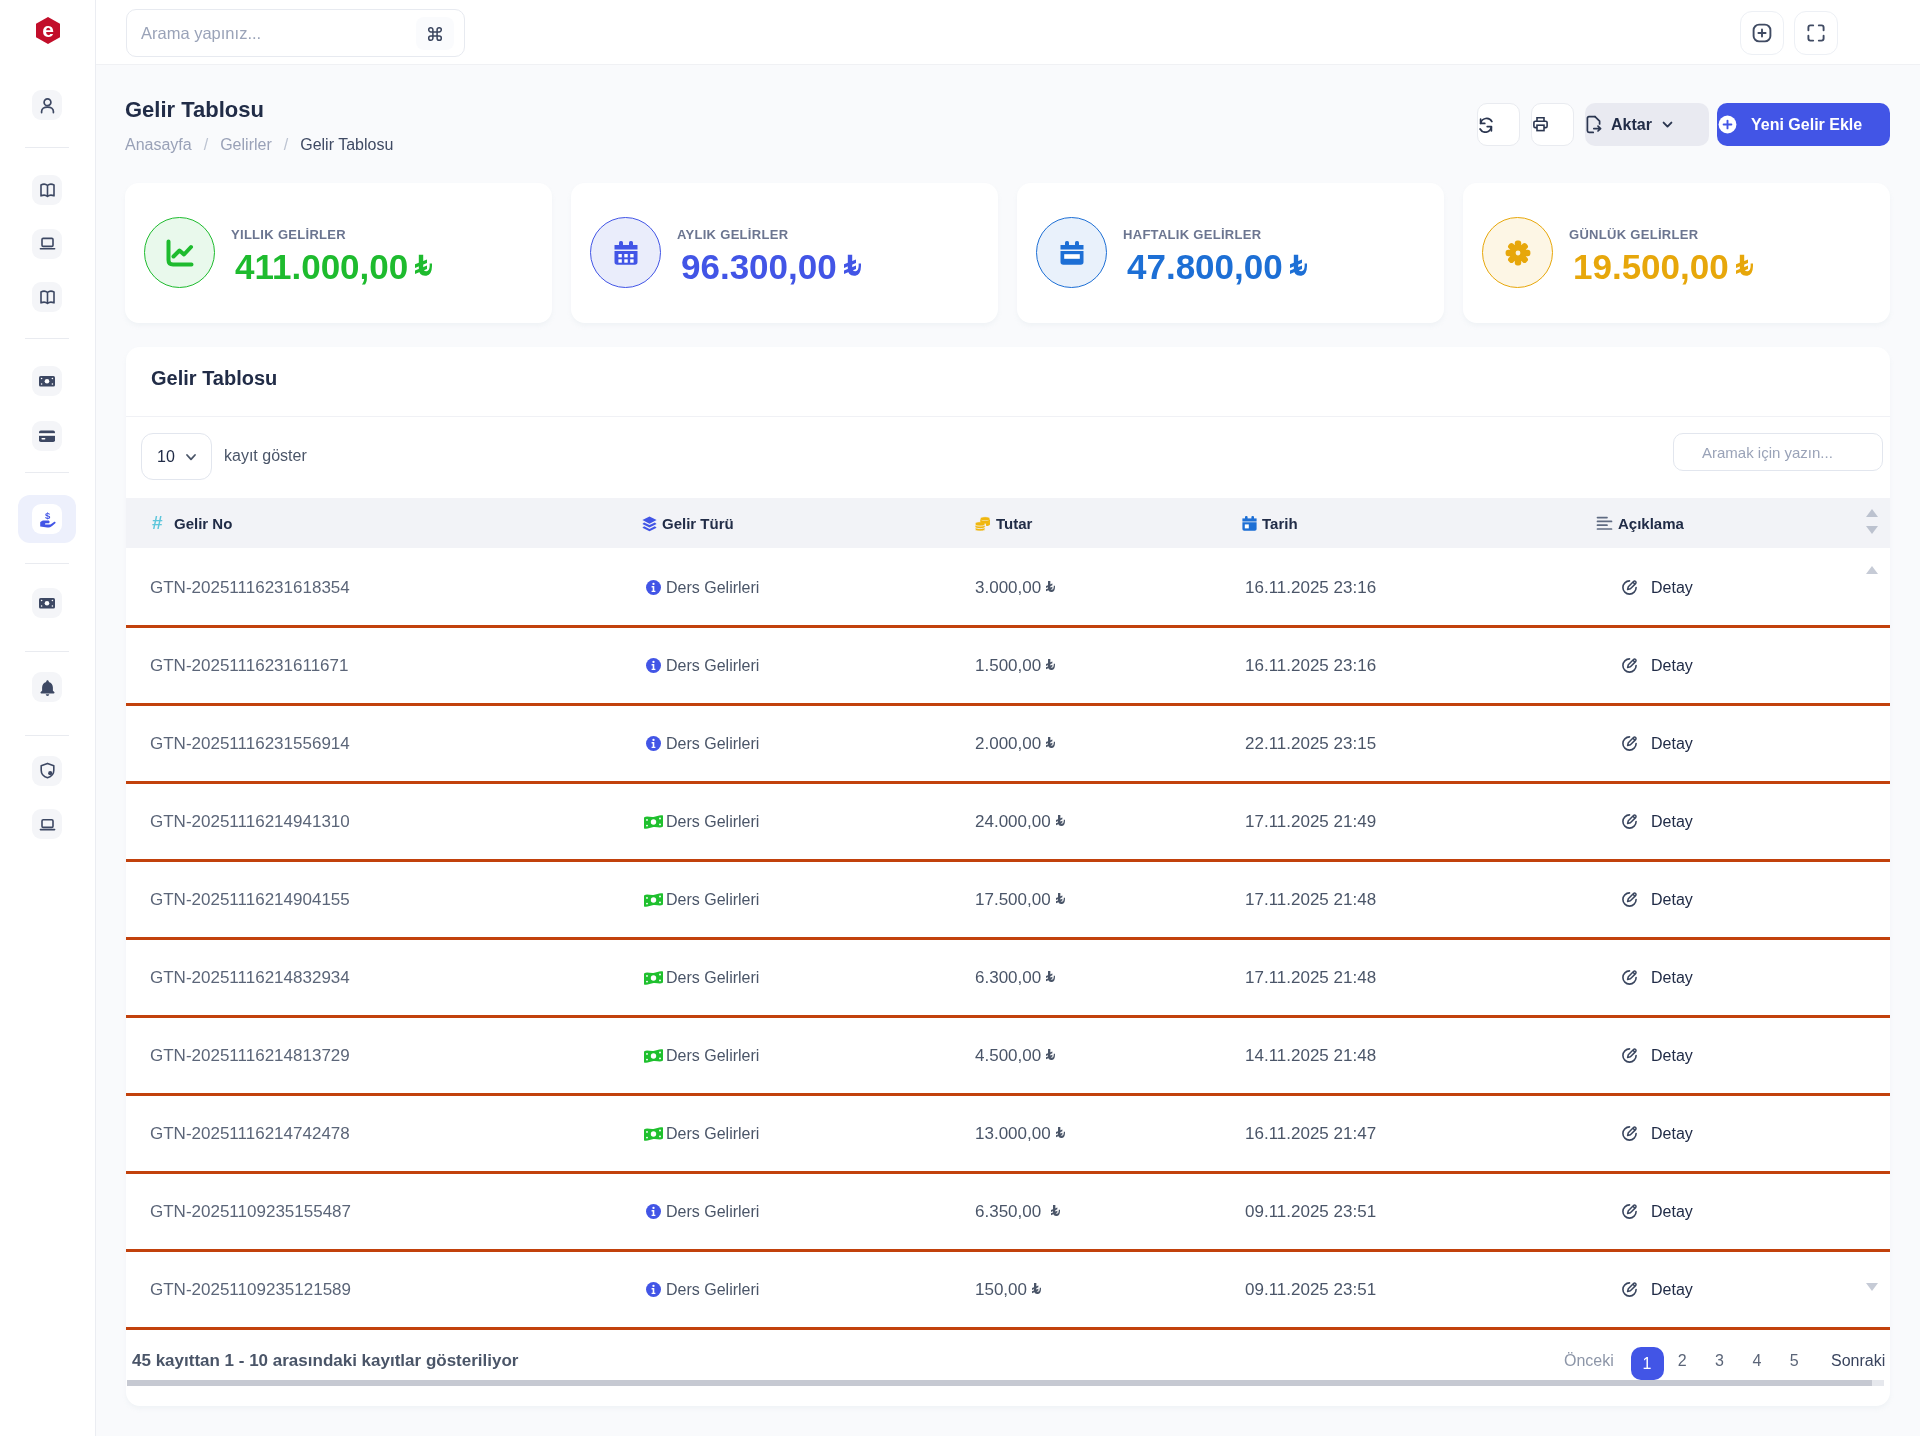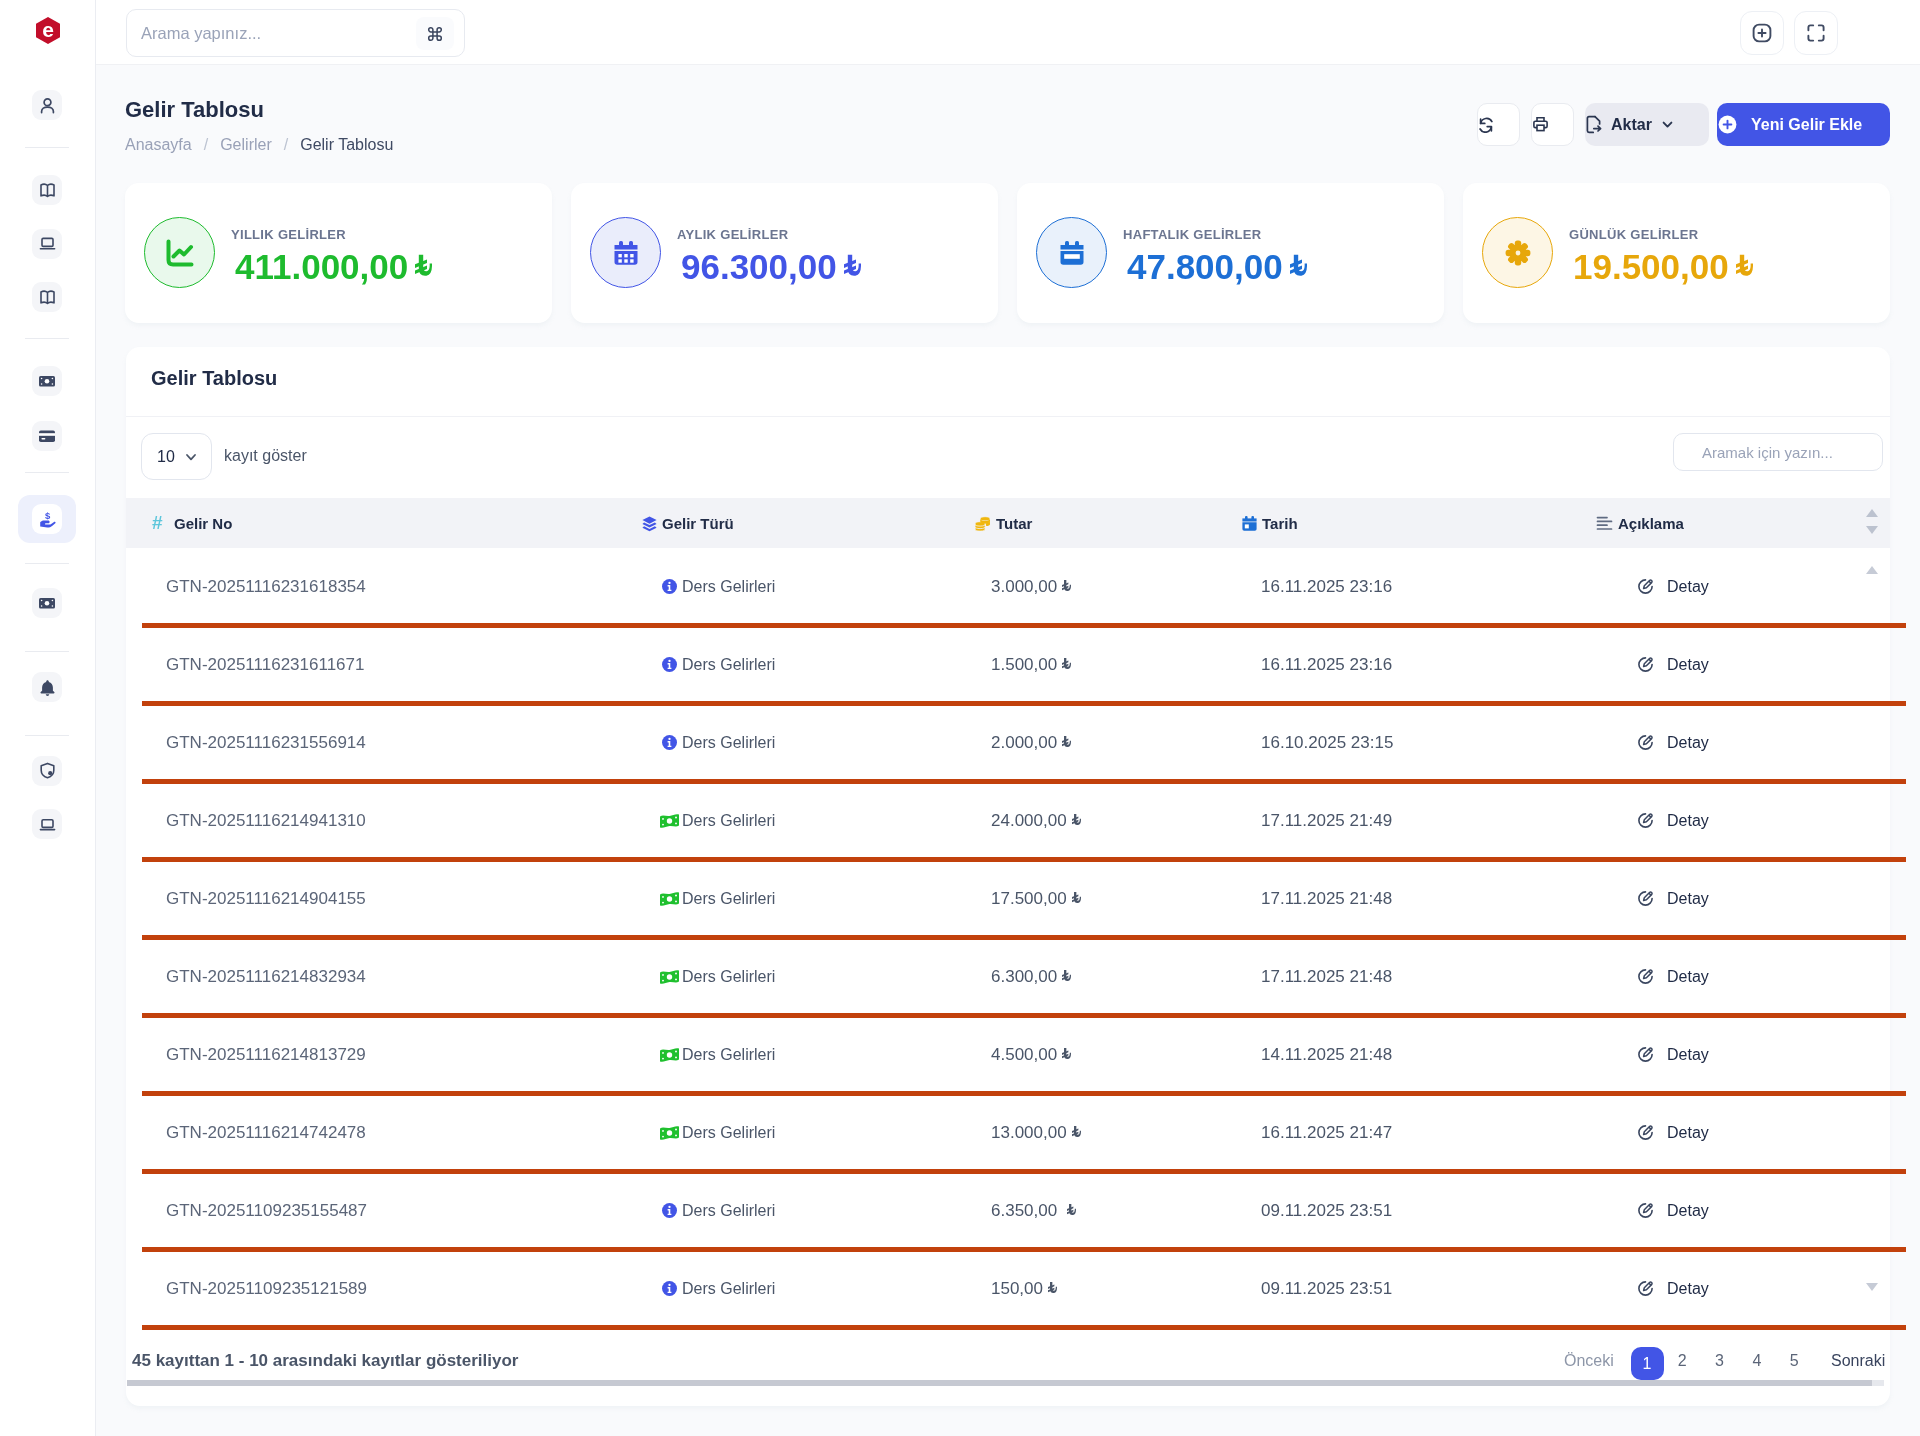--- a/index.html
+++ b/index.html
@@ -34,21 +34,21 @@
 
 #tcard{position:absolute;left:126px;top:347px;width:1764px;height:1059px;background:#fff;border-radius:14px;box-shadow:0 3px 4px rgba(169,184,200,.10)}
 #tcard h2{position:absolute;left:25px;top:20px;font-size:20px;font-weight:bold;color:#212c47}
 #thr{position:absolute;left:0;top:69px;width:100%;height:0;border-top:1px solid #f0f1f5}
 #sel{position:absolute;left:15px;top:86px;width:71px;height:47px;border:1px solid #e2e6ee;border-radius:12px;display:flex;align-items:center;justify-content:space-between;padding:0 13px 0 15px;font-size:16px;color:#212c47}
 #kg{position:absolute;left:98px;top:100px;font-size:16px;color:#4a5568}
 #search2{position:absolute;left:1547px;top:86px;width:210px;height:38px;border:1px solid #e2e6ee;border-radius:10px;display:flex;align-items:center}
 #search2 .ph{margin-left:28px;font-size:15px;color:#9aa3b8}
 #thead{position:absolute;left:0;top:151px;width:1764px;height:50px;background:#f2f3f7;font-size:15px;font-weight:bold;color:#212c47}
 #thead .c, #rows .c{position:absolute;display:flex;align-items:center;height:100%}
-.rrow{position:absolute;left:16px;width:1764px;height:78px;border-bottom:5px solid #c2410c;font-size:16px}
+.rrow{position:absolute;left:0;width:1764px;height:78px;border-bottom:3px solid #c2410c;font-size:16px}
 .rrow .c{position:absolute;display:flex;align-items:center;height:78px}
 .gtn{color:#5b6578}
 .cell{color:#4a5568}
 .detay{color:#212c47;display:flex;align-items:center;gap:12px}
 #tfoot{position:absolute;left:6px;top:994px;font-size:17px;font-weight:bold;color:#4a5568;height:40px;display:flex;align-items:center}
 #pag{position:absolute;left:0;top:992px;width:1764px;height:40px;font-size:16px}
 .pgi{position:absolute;top:13px}
 .pgbox{position:absolute;left:1504.5px;top:8px;width:33px;height:33px;border-radius:10px;background:#4255e6;color:#fff;display:flex;align-items:center;justify-content:center}
 #hscroll{position:absolute;left:1px;top:1033px;width:1757px;height:6px;background:#c6c9d2}
 #hscroll2{position:absolute;top:1033px;width:12px;height:6px;background:#e6e8ed}
@@ -419,21 +419,21 @@
 <div class="c cell" style="left:849px;gap:5px;font-size:17px">
           <span>2.000,00</span>
           <svg width="9" height="13" viewBox="0 0 58 84">
             <g fill="#4a5568">
               <path d="M13 0 H28 V42 Q28 57 39 56.5 Q49.5 55.5 50 39 L50 30 H58 V39 Q57.5 69 39 71.5 Q13 74.5 13 46 Z"></path>
               <path d="M0 33 L41 16 V28 L0 45 Z"></path>
               <path d="M0 54 L41 37 V49 L0 66 Z"></path>
             </g>
           </svg>
         </div>
-<div class="c cell" style="left:1119px;font-size:17px">16.10.2025 23:15</div>
+<div class="c cell" style="left:1119px;font-size:17px">22.11.2025 23:15</div>
 <div class="c detay" style="left:1494px">
           <svg width="19" height="19" viewBox="0 0 19 19" fill="none">
             <path d="M16.1 9.5 A6.6 6.6 0 1 1 9.5 2.9" stroke="#3a465f" stroke-width="1.6" stroke-linecap="round" fill="none"></path>
             <path d="M8.3 8.7 L13.5 3.5 C14.1 2.9 15 2.9 15.6 3.5 C16.2 4.1 16.2 5 15.6 5.6 L10.4 10.8 L7.6 11.5 Z" stroke="#3a465f" stroke-width="1.5" stroke-linejoin="round" fill="none"></path>
             <path d="M12.9 4.1 L15 6.2" stroke="#3a465f" stroke-width="1.5"></path>
           </svg>
           <span>Detay</span>
         </div>
 </div>
 <div class="rrow" style="top:437px">

